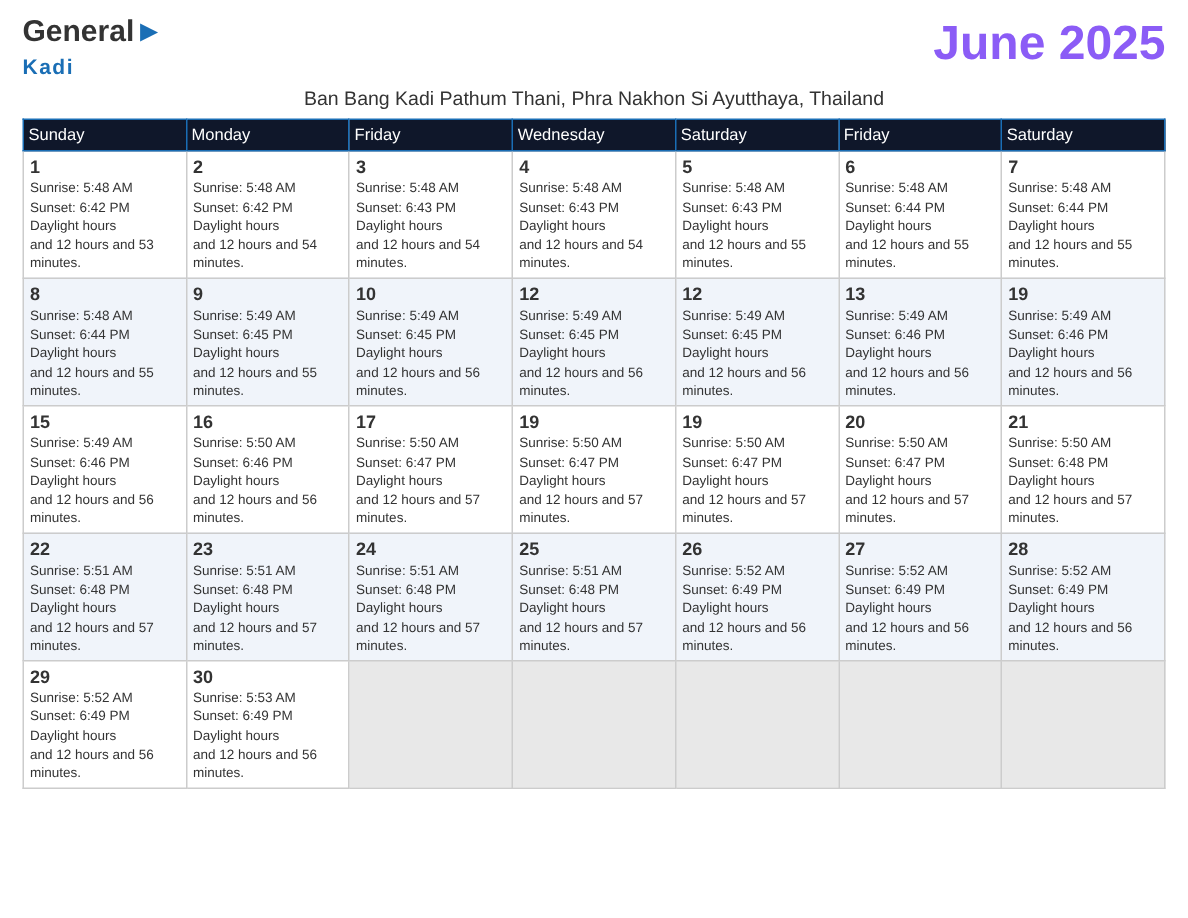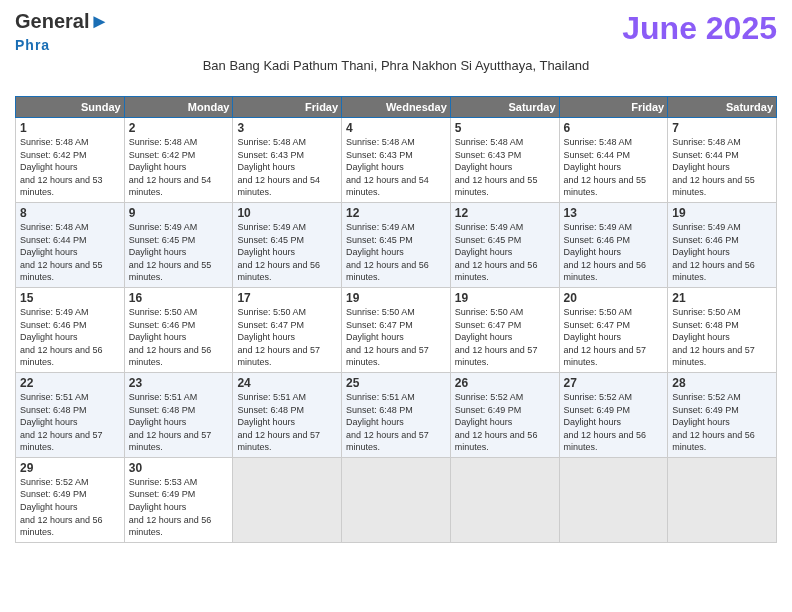--- a/index.html
+++ b/index.html
@@ -31,36 +31,36 @@
     .month-title {
       font-size: 32px;
       font-weight: bold;
       color: #8b5cf6;
       text-align: right;
     }
     .subtitle {
       text-align: center;
       font-size: 13px;
       color: #333;
-      margin-bottom: 23px;
+      margin-bottom: 6px;
       font-weight: 500;
     }
     .calendar {
       flex: 1;
       border-collapse: collapse;
       width: 100%;
       table-layout: fixed;
     }
     .calendar th {
-      background: #737373;
+      background: #0f172a;
       color: #fff;
       font-size: 11px;
-      font-weight: bold;
+      font-weight: normal;
       padding: 4px 3px;
-      text-align: right;
+      text-align: left;
       border: 1px solid #1a6eb5;
     }
     .calendar td {
       border: 1px solid #ccc;
       vertical-align: top;
       padding: 3px 4px;
       font-size: 9.5px;
       color: #333;
       background: #fff;
     }
@@ -84,21 +84,21 @@
     }
   </style>
 </head>
 <body>
 
 <div class="page">
   <div class="header">
     <div class="logo">
       <div style="font-size:20px;font-weight:bold;color:#333;line-height:1.1;">
         <span style="color:#333;">General</span><span style="color:#1a6eb5;">►</span><br>
-        <span style="color:#1a6eb5;font-size:14px;letter-spacing:1px;">Phra</span>
+        <span style="color:#1a6eb5;font-size:14px;letter-spacing:1px;">Kadi</span>
       </div>
     </div>
     <div class="month-title">June 2025</div>
   </div>
   <div class="subtitle">Ban Bang Kadi Pathum Thani, Phra Nakhon Si Ayutthaya, Thailand</div>
 
   <table class="calendar">
     <thead>
       <tr>
         <th>Sunday</th>

